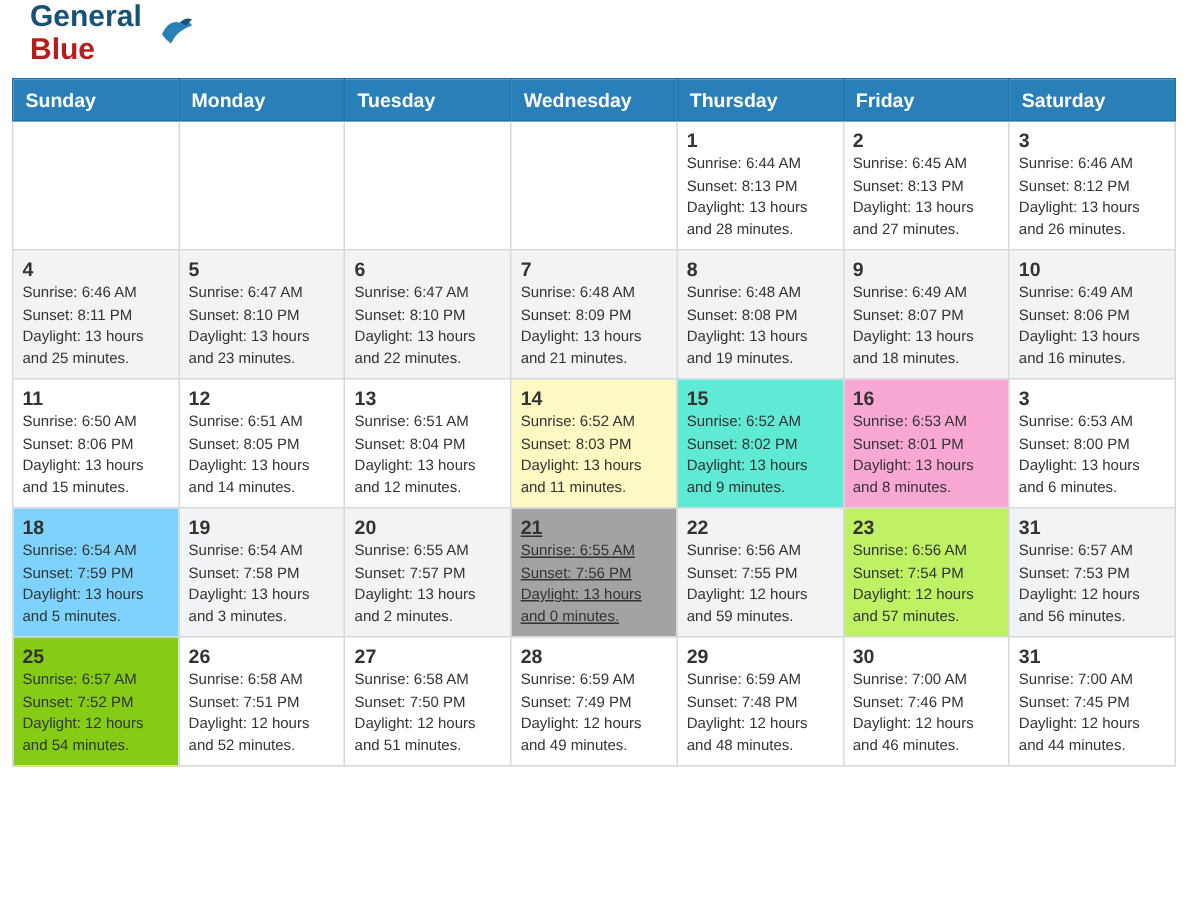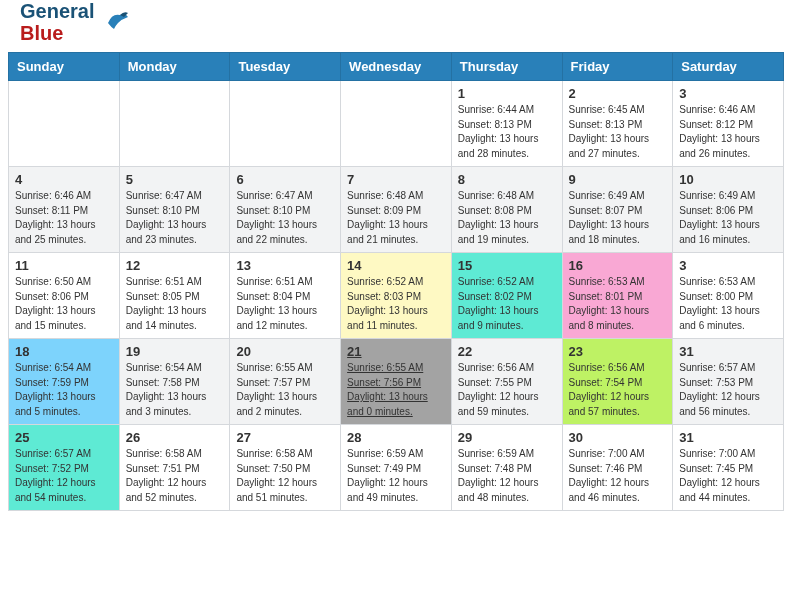--- a/index.html
+++ b/index.html
@@ -250,21 +250,21 @@
         </td>
         <td style="background: rgb(242, 243, 244);">
           <div class="day-num">31</div>
           <div class="day-info" style="white-space: pre-line;">Sunrise: 6:57 AM
 Sunset: 7:53 PM
 Daylight: 12 hours
 and 56 minutes.</div>
         </td>
       </tr>
       <tr>
-        <td style="background: #5eead4;">
+        <td style="background: #84cc16;">
           <div class="day-num">25</div>
           <div class="day-info" style="white-space: pre-line;">Sunrise: 6:57 AM
 Sunset: 7:52 PM
 Daylight: 12 hours
 and 54 minutes.</div>
         </td>
         <td style="background: rgb(255, 255, 255);">
           <div class="day-num">26</div>
           <div class="day-info" style="white-space: pre-line;">Sunrise: 6:58 AM
 Sunset: 7:51 PM

